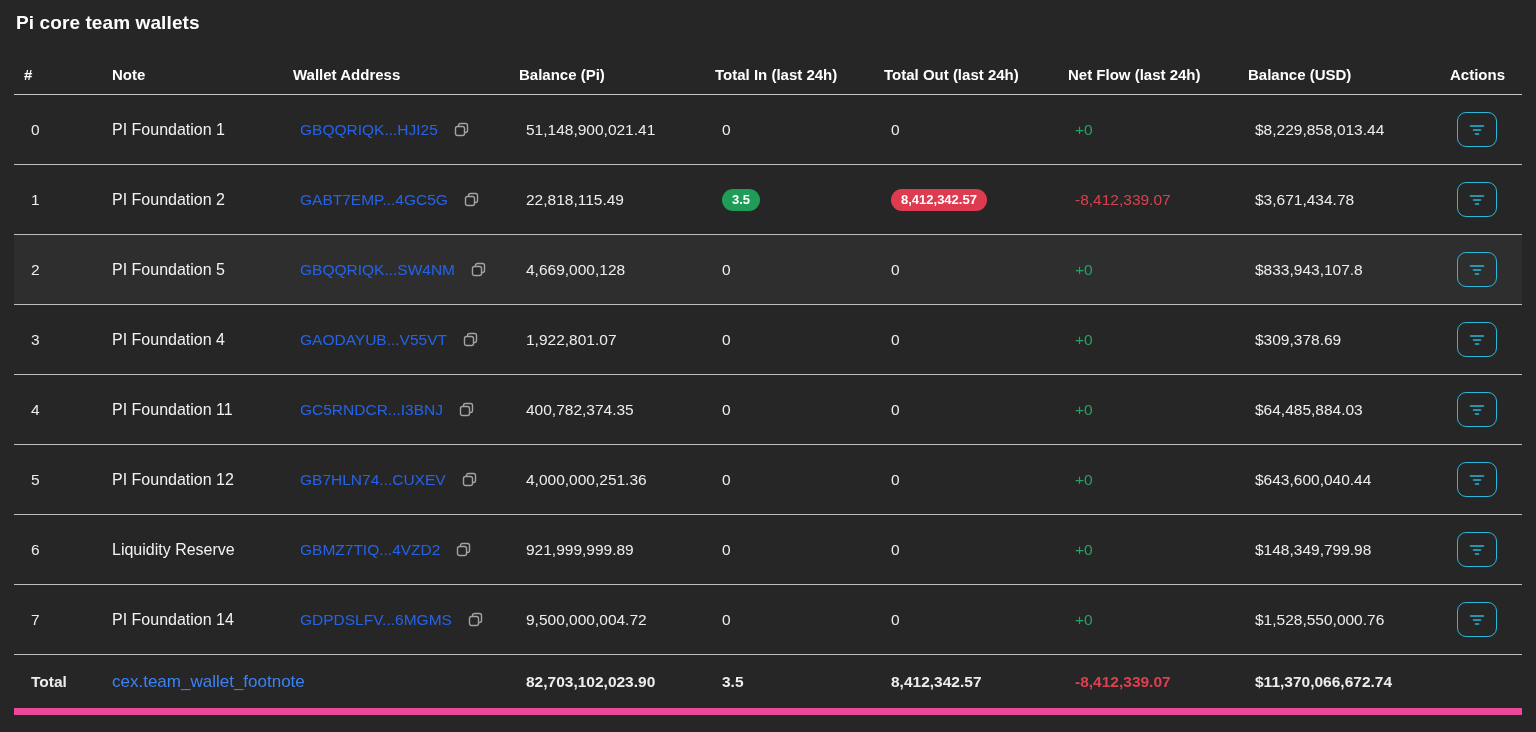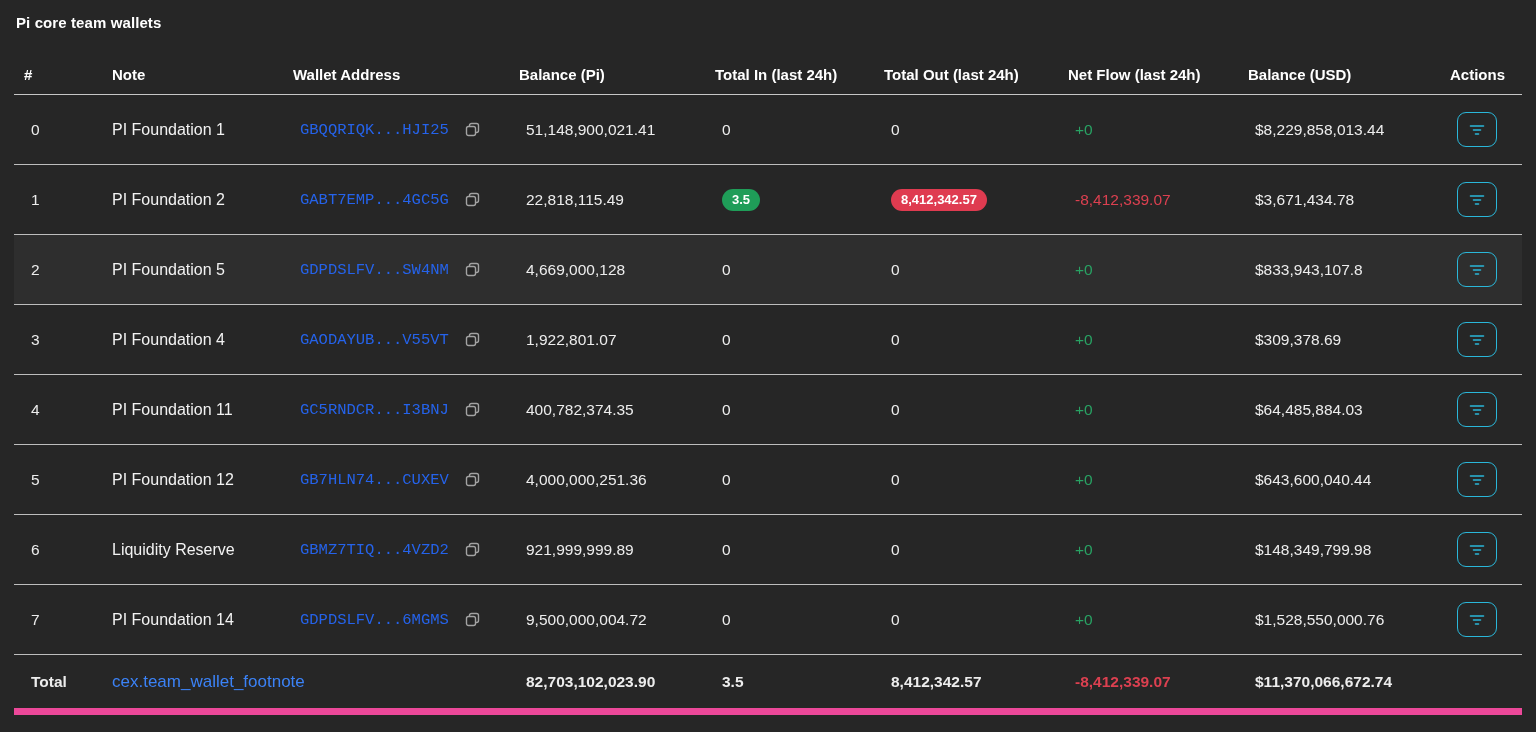--- a/index.html
+++ b/index.html
@@ -5,21 +5,21 @@
   * { box-sizing: border-box; margin: 0; padding: 0; }
   html, body {
     width: 1536px; height: 732px;
     background: #262626;
     color: #ededed;
     font-family: "Liberation Sans", sans-serif;
     overflow: hidden;
   }
   .page-title {
     padding: 13px 0 0 16px;
-    font-size: 15px;
+    font-size: 19px;
     font-weight: 700;
     color: #ffffff;
     line-height: 20px;
     letter-spacing: .1px;
   }
   .wallet-table { margin: 22px 14px 0 14px; }
   .thead, .row, .total-row {
     display: grid;
     grid-template-columns: 88px 181px 226px 196px 169px 184px 180px 202px 1fr;
     align-items: center;
@@ -36,21 +36,21 @@
     white-space: nowrap;
   }
   .row {
     height: 70px;
     border-bottom: 1px solid #bdbdbd;
     font-size: 15.5px;
   }
   .row.highlight { background: #2e2e2e; }
   .cell { padding-left: 17px; color: #ededed; white-space: nowrap; }
   .cell.c-note { padding-left: 10px; font-size: 16px; color: #f2f2f2; }
-  .cell.c-wallet { display: flex; align-items: center; gap: 16px; font-family: Liberation Mono, monospace; }
+  .cell.c-wallet { display: flex; align-items: center; gap: 16px; }
   .wallet-link {
     color: var(--link, #2563eb);
     text-decoration: none;
     font-size: 15.5px;
     cursor: pointer;
   }
   .copy-btn {
     background: none; border: none; padding: 0;
     display: inline-flex; align-items: center; cursor: pointer;
   }
@@ -183,21 +183,21 @@
             </svg>
           </span>
         </button>
       </div>
     </div>
 
     <div class="row highlight">
       <div class="cell c-index">2</div>
       <div class="cell c-note">PI Foundation 5</div>
       <div class="cell c-wallet">
-        <a class="wallet-link">GDPDSLFV...SW4NM</a>
+        <a class="wallet-link">GBQQRIQK...SW4NM</a>
         <button class="copy-btn">
           <span>
             <svg width="15" height="15" viewBox="0 0 15 15">
               <rect x="4.5" y="1.5" width="9" height="9" rx="2" fill="none" stroke="#a3a3a3" stroke-width="1.4"></rect>
               <rect x="1.5" y="4.5" width="9" height="9" rx="2" fill="#262626" stroke="#a3a3a3" stroke-width="1.4"></rect>
             </svg>
           </span>
         </button>
       </div>
       <div class="cell c-balpi">4,669,000,128</div>

